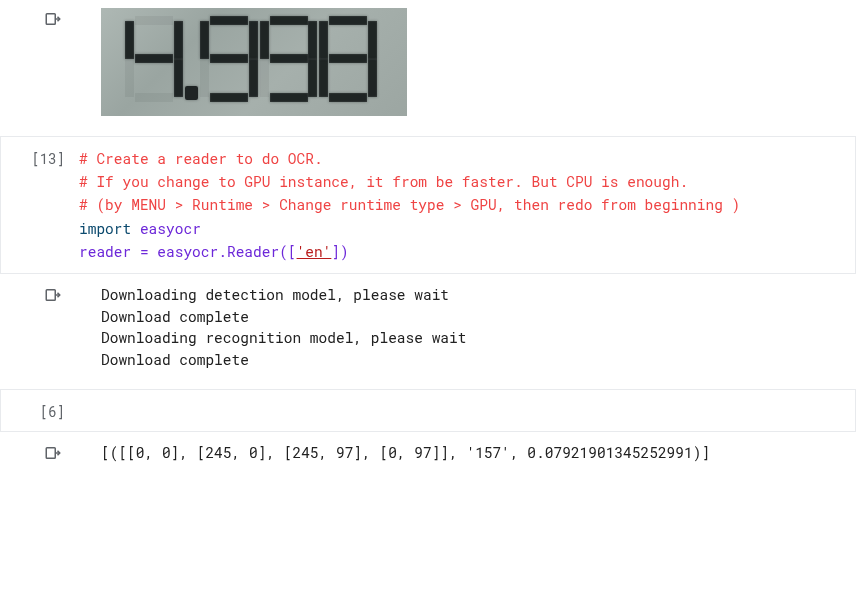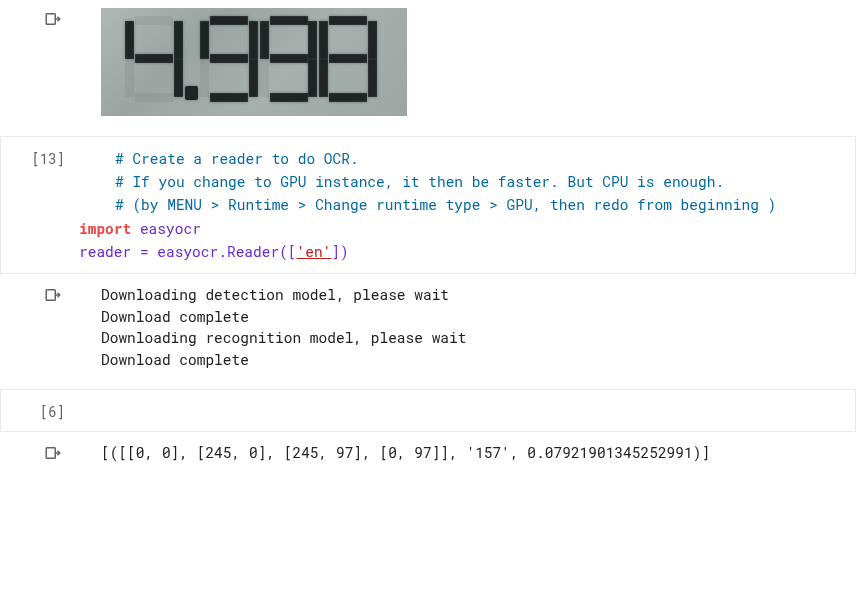--- a/index.html
+++ b/index.html
@@ -60,22 +60,22 @@
     padding-top: 10px;
     padding-bottom: 6px;
     gap: 23px;
   }
   .image-output {
     padding-top: 8px;
     padding-bottom: 8px;
   }
 
   
-  .cm { color: #0369a1; margin-left: 36px; }      
-  .kw { color: #ef4444; font-weight: bold; }      
+  .cm { color: #ef4444; }      
+  .kw { color: #0c4a6e; }      
   .nm { color: #6d28d9; }      
   .st { color: #b91c1c; text-decoration: underline; }
 
   
   .lcd {
     display: inline-block;
     background: linear-gradient(135deg, #aeb8b4 0%, #9aa5a1 30%, #a6b0ac 60%, #9ca6a2 100%);
     padding: 8px 30px 14px 24px;
     position: relative;
     width: 306px;
@@ -183,21 +183,21 @@
     </div>
   </div>
 </div>
 
 <div class="cell code-cell">
   <div class="gutter">
     <span class="exec-count">[13]</span>
   </div>
   <div class="content">
 <pre><span class="cm"># Create a reader to do OCR.</span>
-<span class="cm"># If you change to GPU instance, it then be faster. But CPU is enough.</span>
+<span class="cm"># If you change to GPU instance, it from be faster. But CPU is enough.</span>
 <span class="cm"># (by MENU &gt; Runtime &gt; Change runtime type &gt; GPU, then redo from beginning )</span>
 <span class="kw">import</span><span class="nm"> easyocr</span>
 <span class="nm">reader = easyocr.Reader([</span><span class="st">'en'</span><span class="nm">])</span></pre>
   </div>
 </div>
 
 <div class="cell output-cell">
   <div class="gutter">
     <span class="out-icon">
       <svg width="18" height="18" viewBox="0 0 24 24" fill="none" stroke="#5f6368" stroke-width="2">

